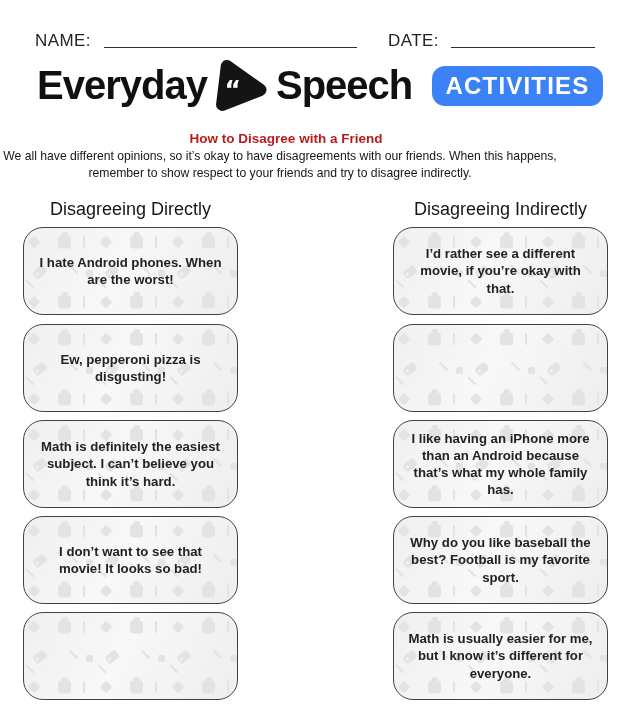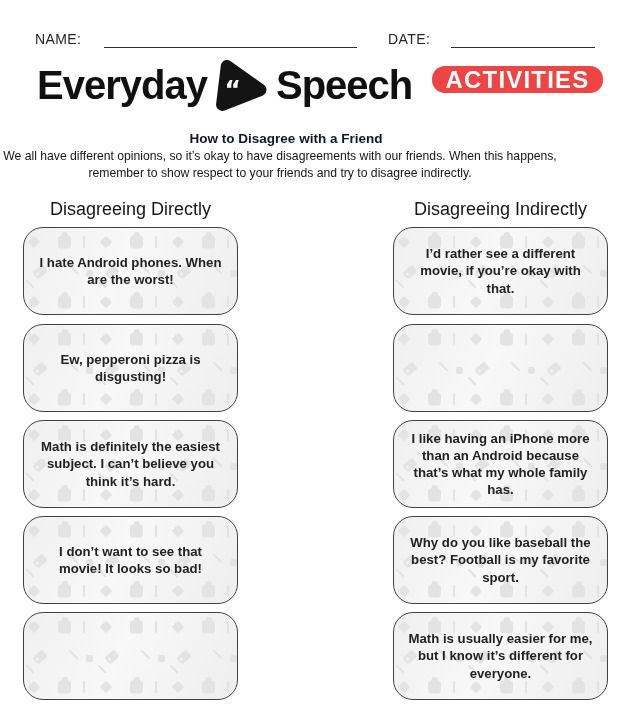--- a/index.html
+++ b/index.html
@@ -2,31 +2,31 @@
 <html><head>
 <meta charset="utf-8">
 <style>
   html,body{margin:0;padding:0;}
   body{
     width:628px;height:720px;position:relative;background:#ffffff;
     font-family:"Liberation Sans",sans-serif;color:#1f1f1f;overflow:hidden;
   }
   .abs{position:absolute;}
   
-  .fill-label{font-size:14px;letter-spacing:.4px;color:#242424;}
+  .fill-label{font-size:17px;letter-spacing:.4px;color:#242424;}
   .fill-line{border-top:1.7px solid #2e2e2e;height:0;}
   
   .logo-word{font-size:40px;font-weight:700;letter-spacing:-1px;color:#101010;}
   .badge{
-    left:432px;top:66px;width:171px;height:27px;background:#ef4444;border-radius:13px;
+    left:432px;top:66px;width:171px;height:40px;background:#3b82f6;border-radius:13px;
     display:flex;align-items:center;justify-content:center;
   }
   .badge span{color:#ffffff;font-size:24px;font-weight:700;letter-spacing:1.2px;}
   
-  .title{left:0;top:131px;width:572px;text-align:center;font-size:13.5px;font-weight:700;color:#0f172a;white-space:nowrap;}
+  .title{left:0;top:131px;width:572px;text-align:center;font-size:13.5px;font-weight:700;color:#b91c1c;white-space:nowrap;}
   .intro-line{left:0;width:560px;text-align:center;font-size:12.2px;color:#161616;white-space:nowrap;}
   
   .col-head{width:215px;top:199px;text-align:center;font-size:18px;font-weight:400;color:#161616;white-space:nowrap;}
   
   .card{
     position:absolute;width:215px;height:88px;border:1.6px solid #424242;border-radius:20px;
     background:linear-gradient(115deg,#f0f0f0 0%,#f8f8f8 45%,#eeeeee 100%);
     overflow:hidden;display:flex;align-items:center;justify-content:center;box-sizing:border-box;
   }
   .card .pat{position:absolute;left:0;top:0;width:100%;height:100%;}

